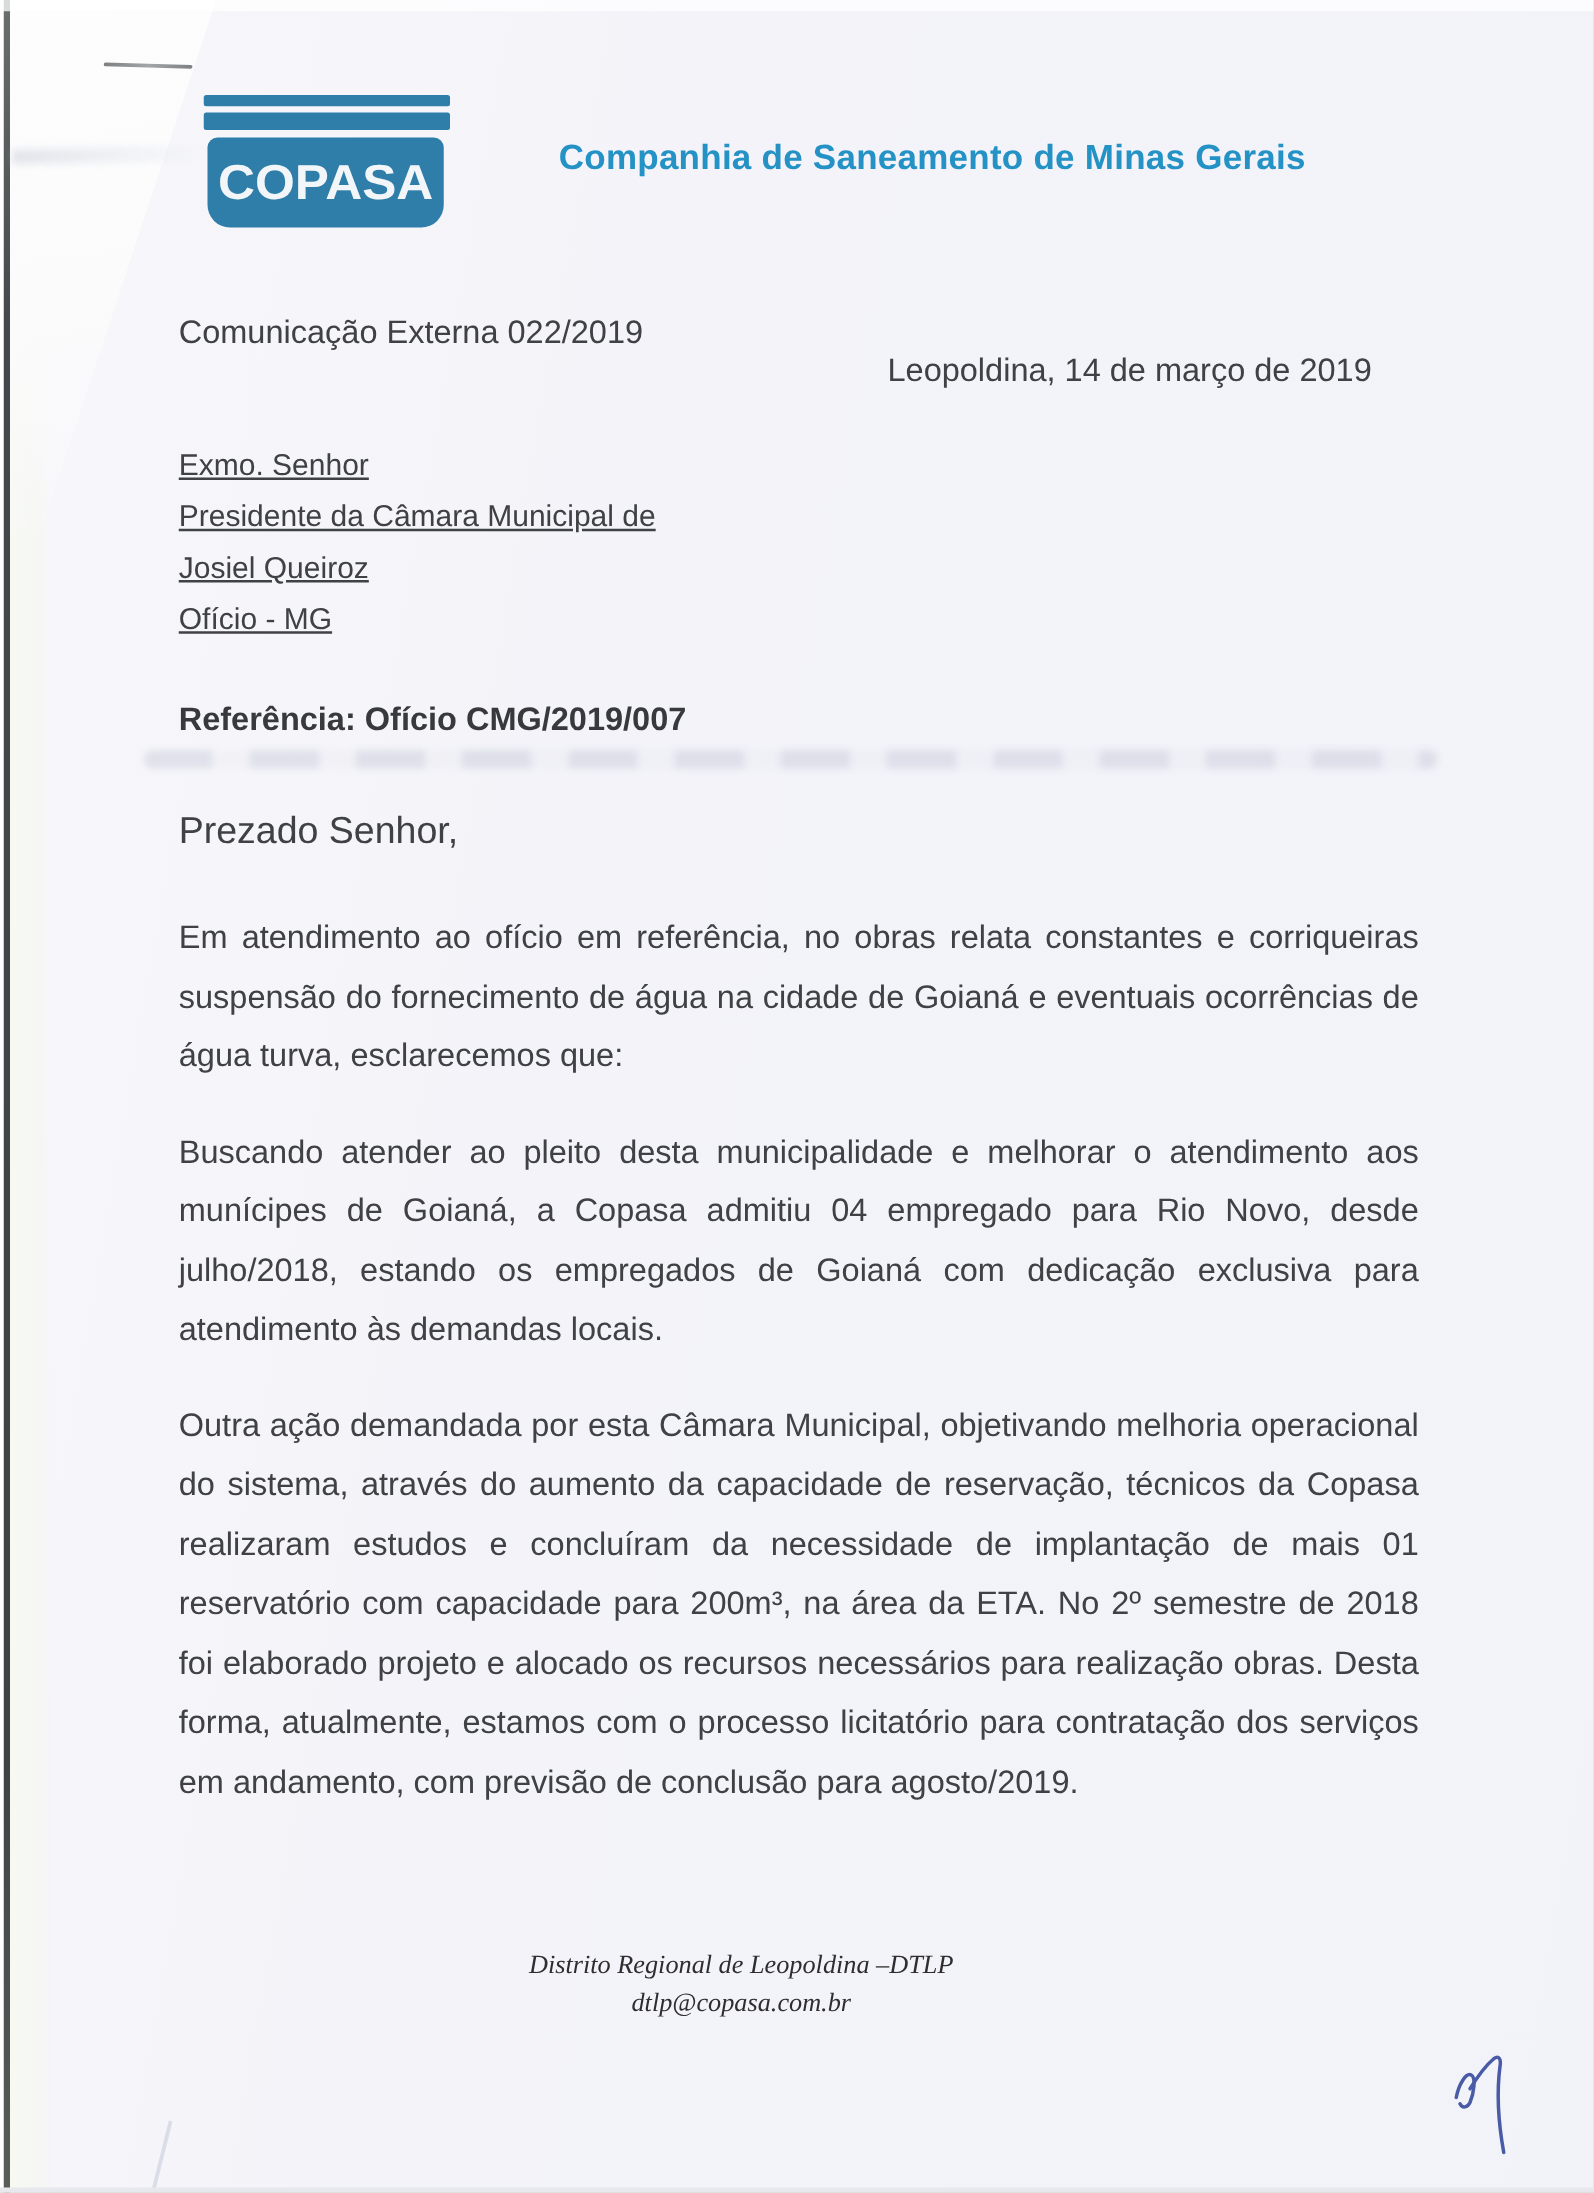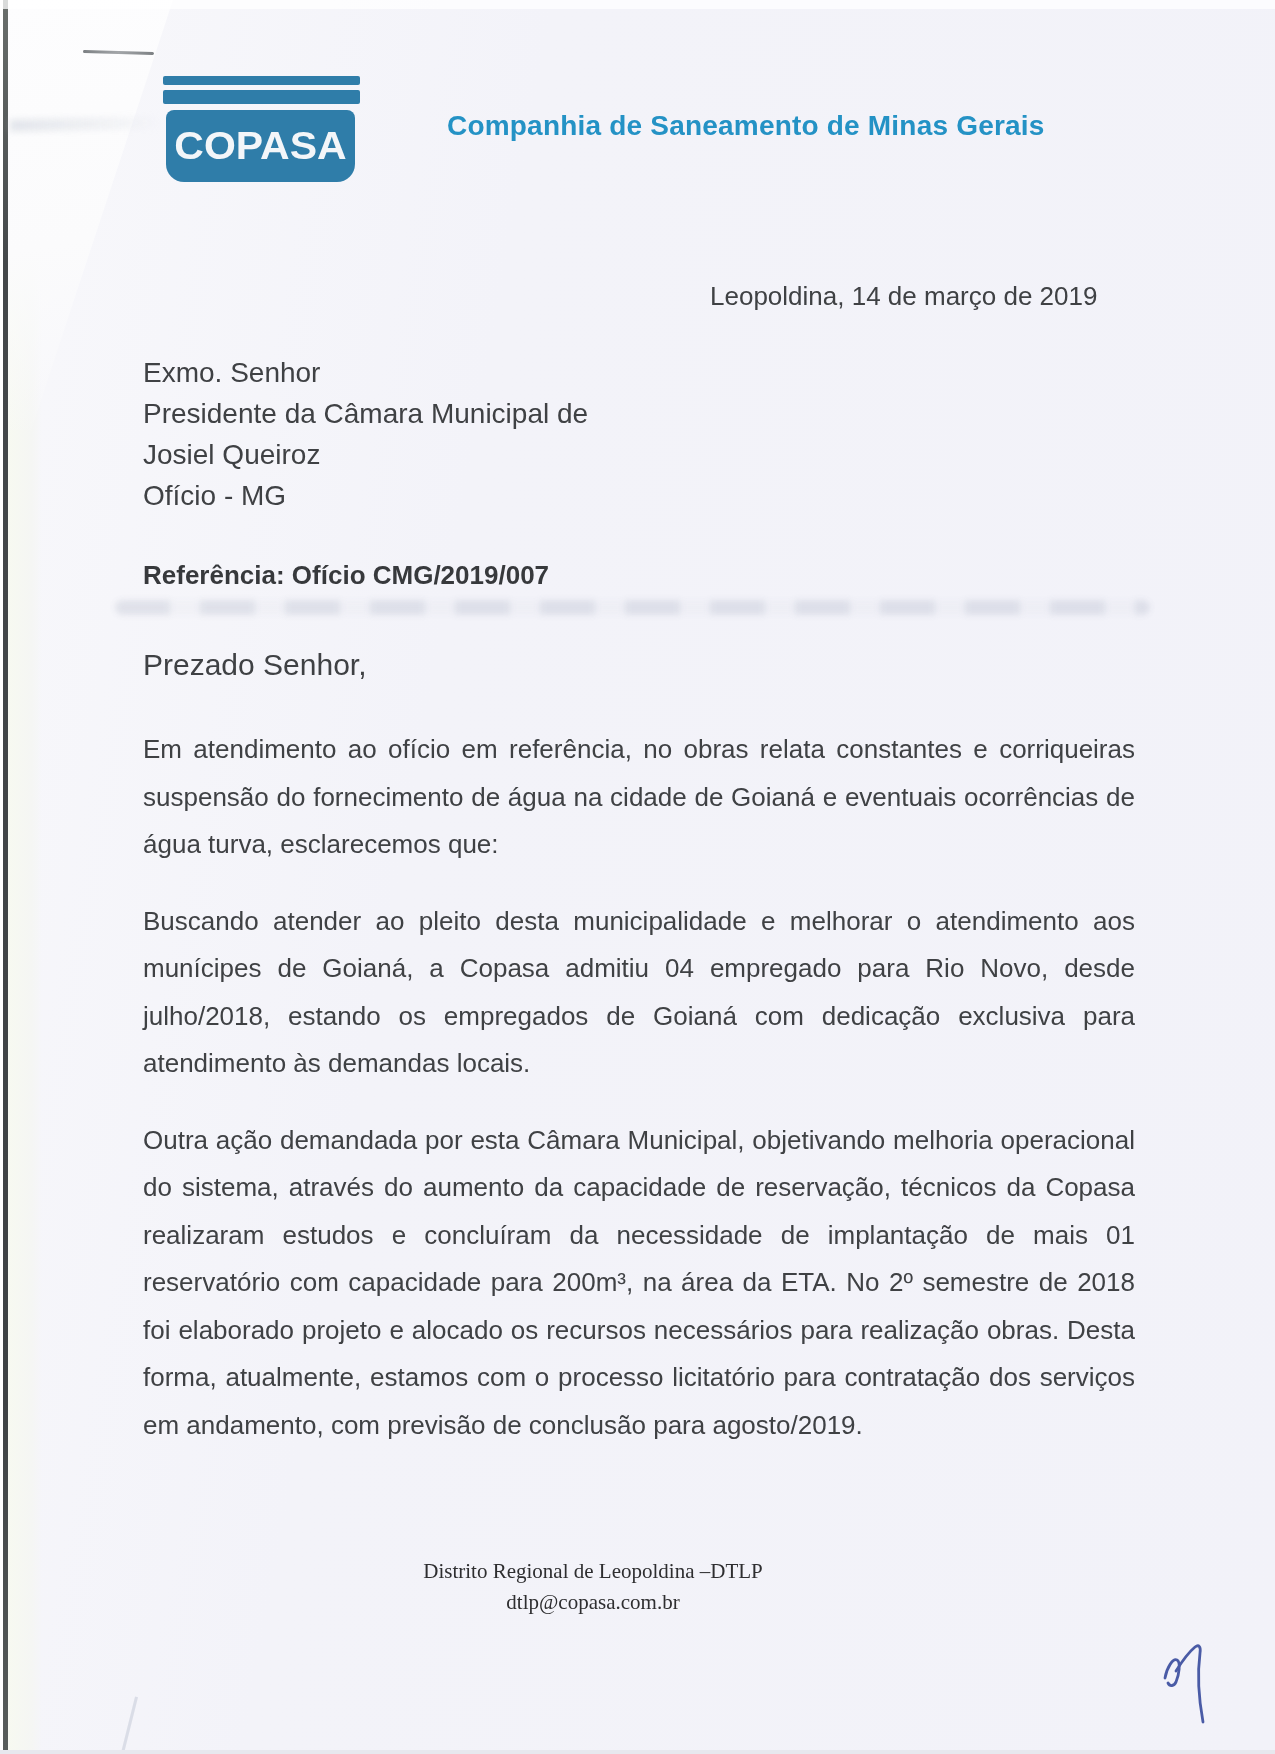--- a/index.html
+++ b/index.html
@@ -39,30 +39,30 @@
   .logo .bar2{position:absolute;left:3px;right:0;top:14px;height:14px;background:var(--brand);border-radius:2px;}
   .logo .body{position:absolute;left:6px;right:5px;top:34px;bottom:0;background:var(--brand);
               border-radius:8px 8px 18px 18px;display:flex;align-items:center;justify-content:center;}
   .logo .body span{color:#f3f6f9;font-weight:bold;font-size:41px;letter-spacing:0px;
                    transform:scaleY(.96);}
   .company-name{position:absolute;left:447px;top:110px;font-size:28px;font-weight:bold;
                 color:#2492c5;letter-spacing:.2px;}
   
   .doc-id{position:absolute;left:143px;top:250px;font-size:26px;}
   .place-date{position:absolute;left:710px;top:281px;font-size:26px;}
-  .recipient{position:absolute;left:143px;top:352px;font-size:28px;line-height:41px;}
+  .recipient{position:absolute;left:143px;top:352px;font-size:24px;line-height:41px;text-decoration:underline;}
   .reference{position:absolute;left:143px;top:560px;font-size:26px;font-weight:bold;color:#37393c;}
   .salutation{position:absolute;left:143px;top:648px;font-size:30px;}
   .body-text{position:absolute;left:143px;top:726px;width:992px;font-size:26px;
              line-height:47.5px;text-align:justify;}
   .body-text p{margin:0 0 29px 0;}
   
   .letter-footer{position:absolute;left:143px;top:1556px;width:900px;text-align:center;
                  font-family:"Liberation Serif","DejaVu Serif",serif;font-size:21px;
-                 line-height:30.5px;color:#2e2e30;}
+                 line-height:30.5px;color:#2e2e30;font-style:italic;}
   
   .sig{position:absolute;left:1158px;top:1636px;width:50px;height:92px;}
 </style>
 </head>
 <body>
 
 <div class="scan" style="--brand:#2f7da9;">
 
   <div class="white-strip"></div>
   <div class="edge-line"></div>
@@ -77,20 +77,21 @@
 
   <div class="logo">
     <div class="bar1"></div>
     <div class="bar2"></div>
     <div class="body">
       <span>COPASA</span>
     </div>
   </div>
   <div class="company-name">Companhia de Saneamento de Minas Gerais</div>
 
+  <div class="doc-id">Comunicação Externa 022/2019</div>
   <div class="place-date">Leopoldina, 14 de março de 2019</div>
 
   <div class="recipient">
     <div>Exmo. Senhor</div>
     <div>Presidente da Câmara Municipal de</div>
     <div>Josiel Queiroz</div>
     <div>Ofício - MG</div>
   </div>
 
   <div class="reference">Referência: Ofício CMG/2019/007</div>

